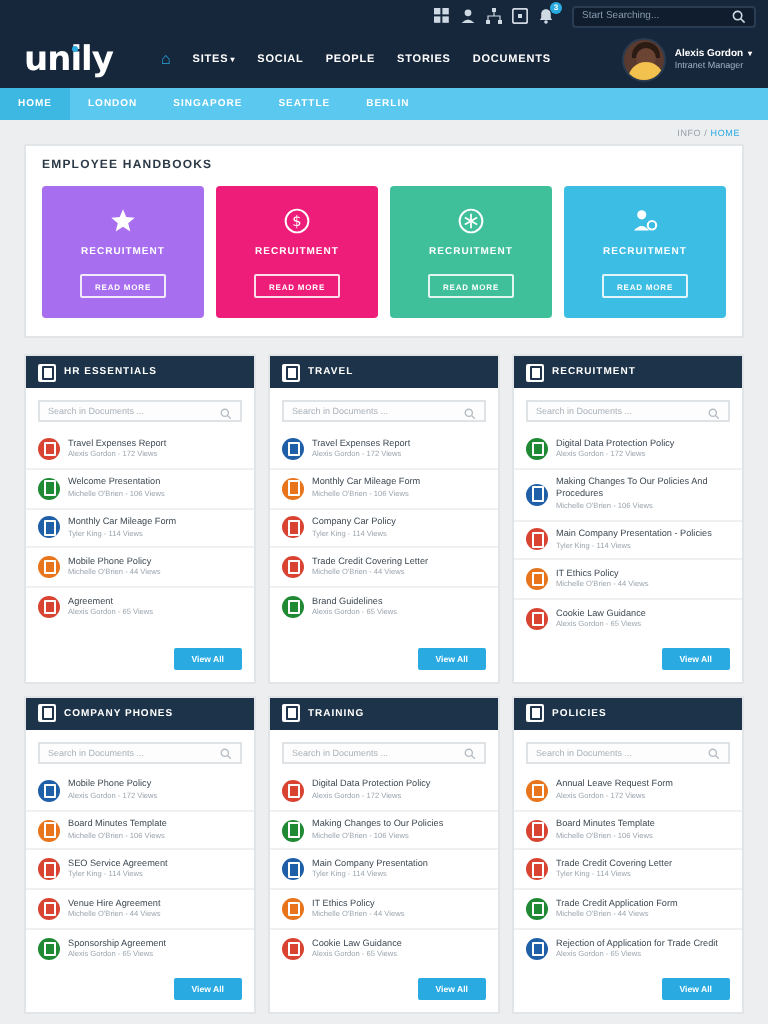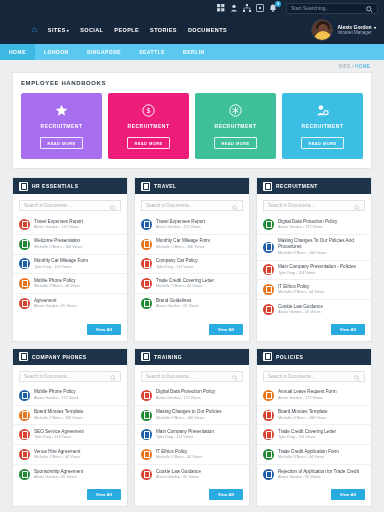--- a/index.html
+++ b/index.html
@@ -273,20 +273,24 @@
     <span>
       <svg width="7" height="7" viewBox="0 0 8 8">
           <circle cx="3.2" cy="3.2" r="2.4" fill="none" stroke="#cfd9e3" stroke-width="0.9"></circle>
           <line x1="5" y1="5" x2="7.2" y2="7.2" stroke="#cfd9e3" stroke-width="0.9"></line>
         </svg>
     </span>
   </div>
 </div>
 
 <div class="mainnav">
+  <div class="logo">
+    <span>unily</span>
+    <span class="dot"></span>
+  </div>
   <div class="navlinks">
     <span class="home-ic">⌂</span>
     <span class="navlink"><span>Sites</span><span class="caret">▾</span></span>
     <span class="navlink">Social</span>
     <span class="navlink">People</span>
     <span class="navlink">Stories</span>
     <span class="navlink">Documents</span>
   </div>
   <div class="profile">
     <div class="avatar">

